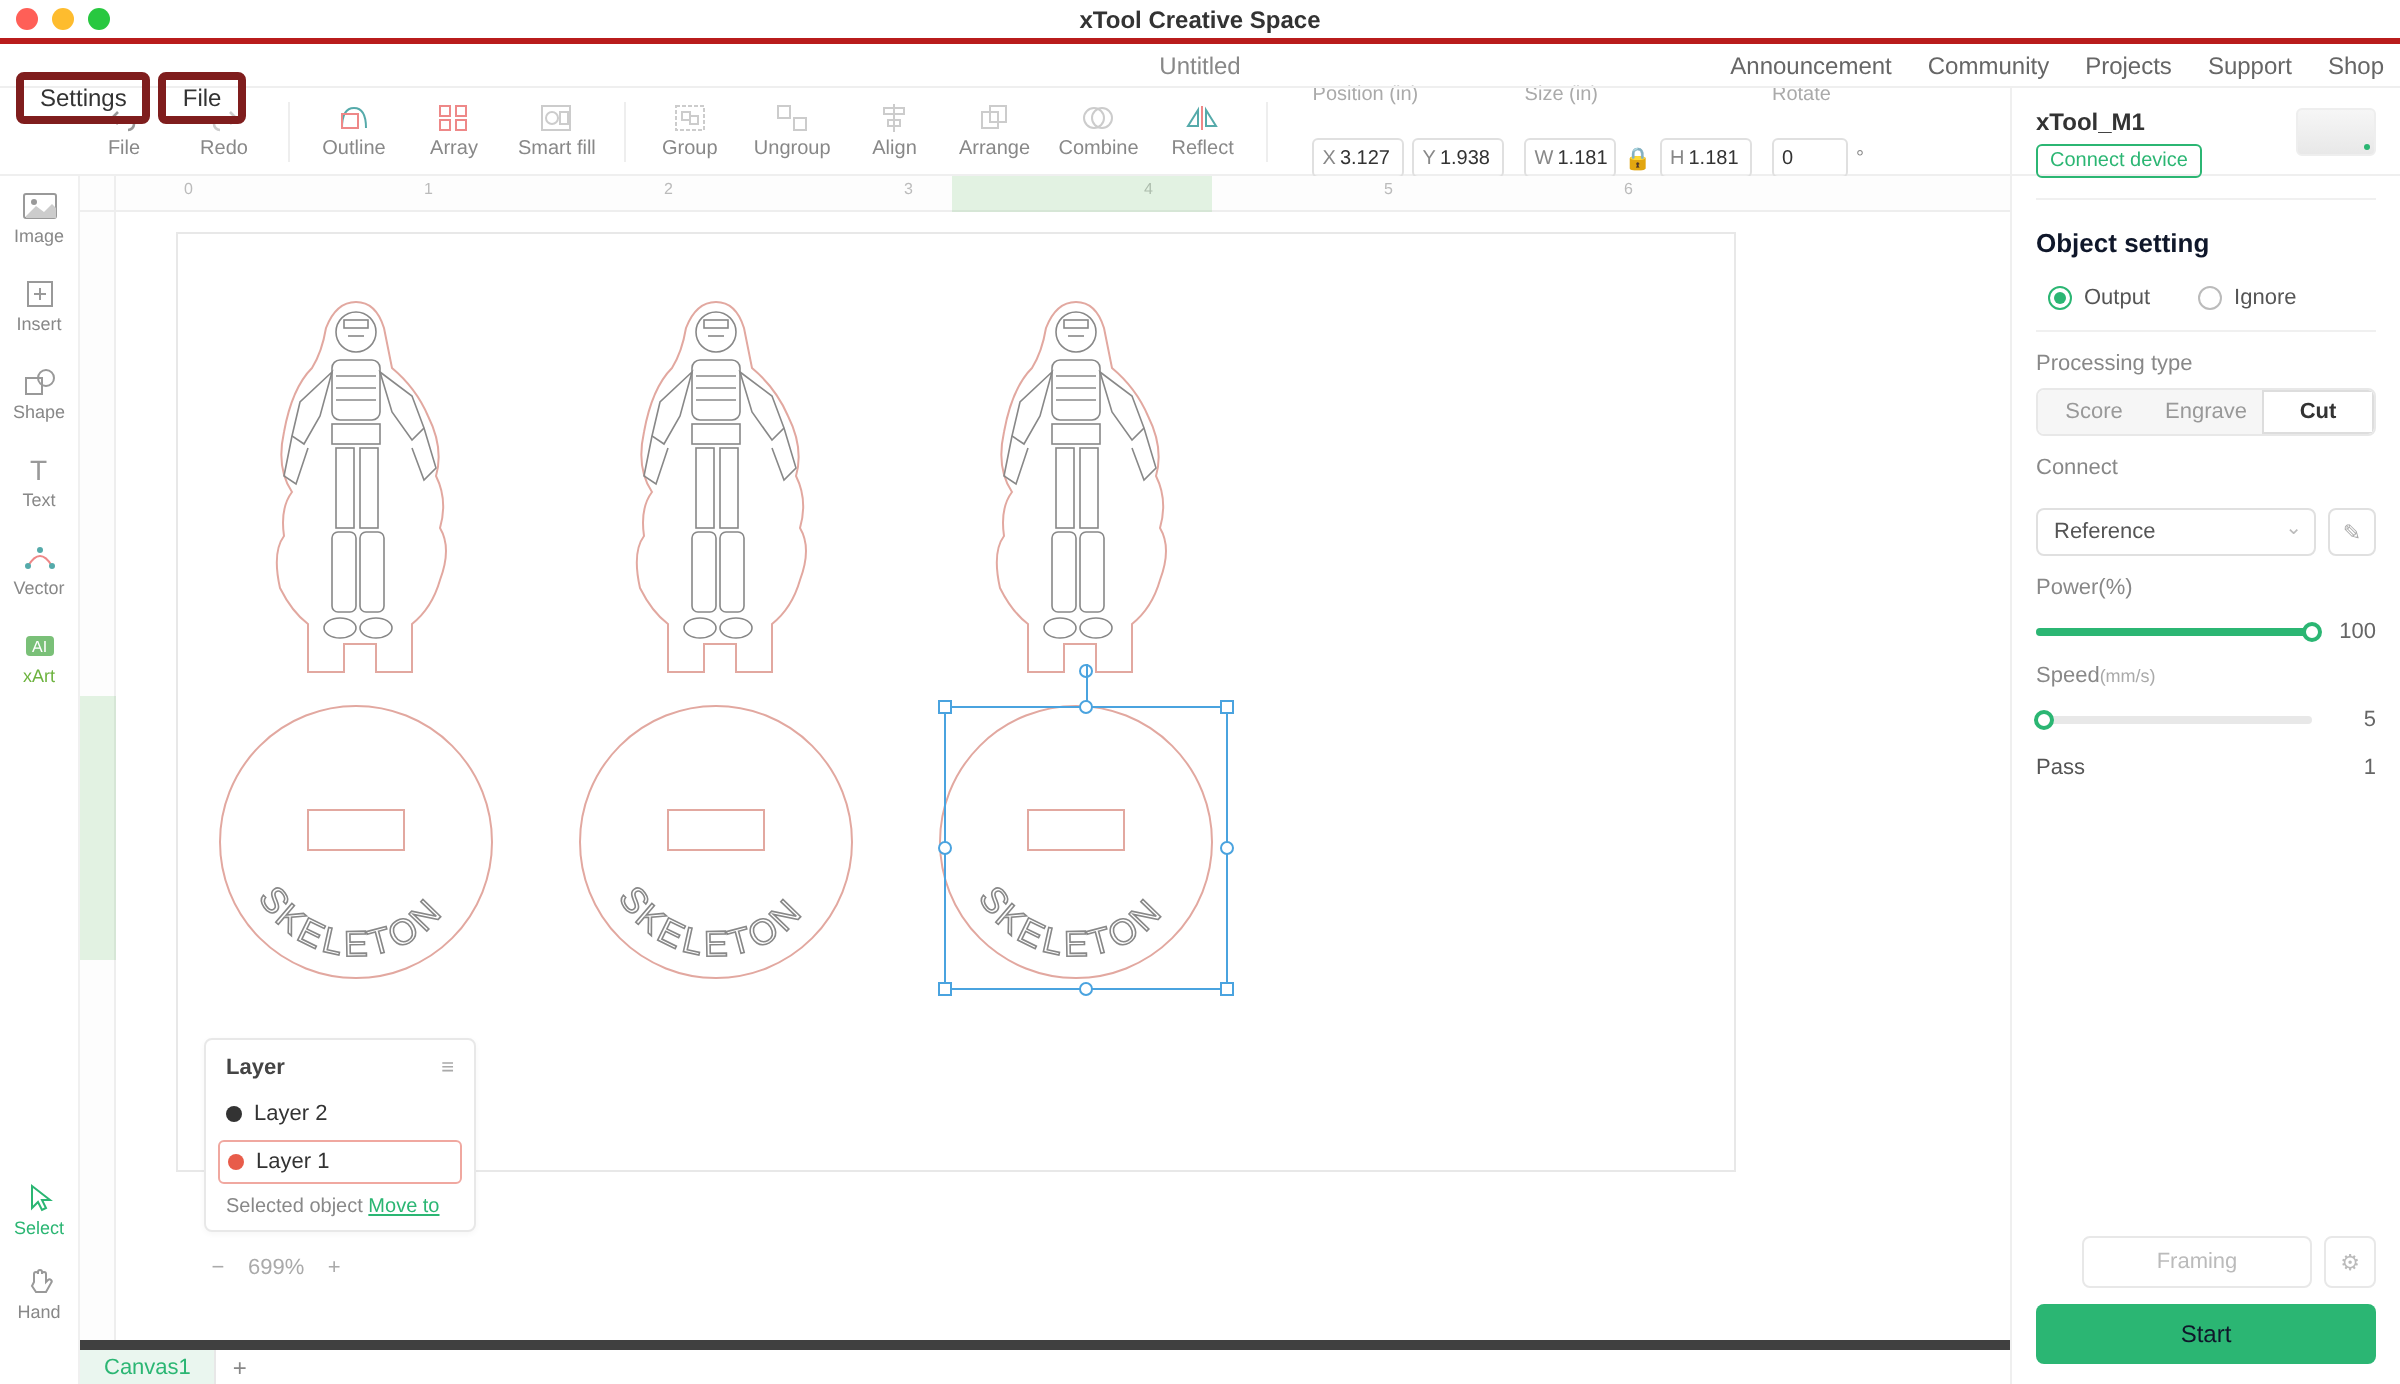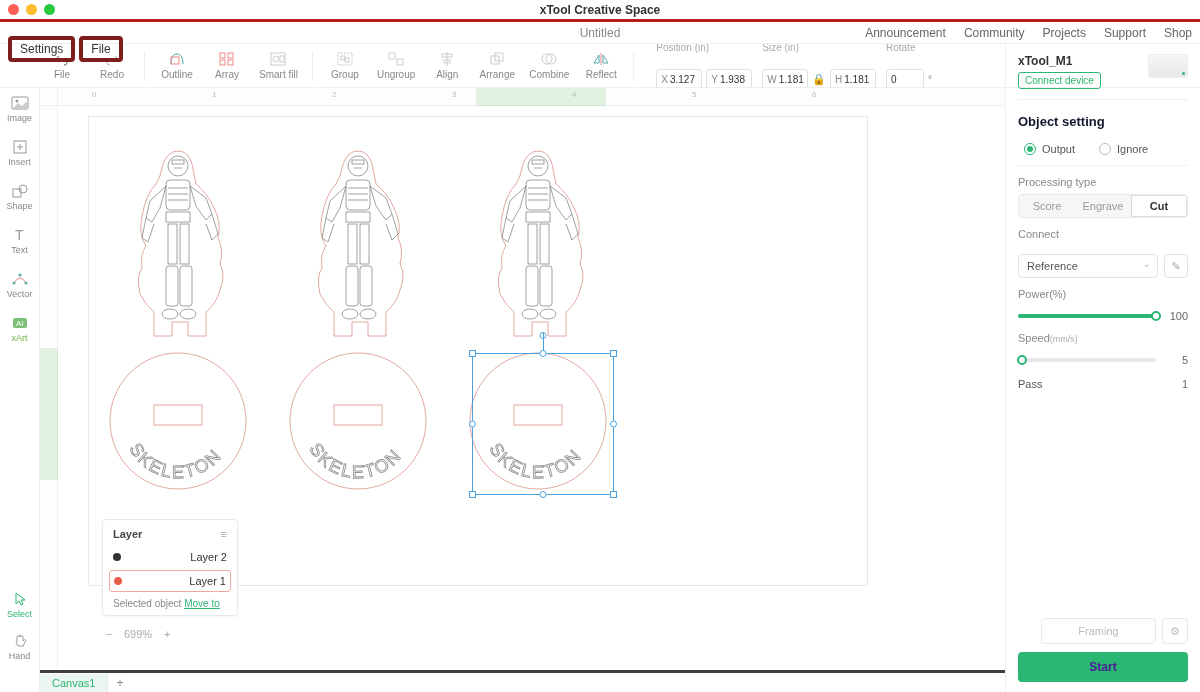--- a/index.html
+++ b/index.html
@@ -56,32 +56,32 @@
 
 .figure-outline { stroke: #e2a8a0; stroke-width: 1; fill: none; }
 .figure-inner { stroke: #888; stroke-width: 0.8; fill: none; }
 .sel-box { position: absolute; border: 1px solid #4aa3df; }
 .sel-handle { position: absolute; width: 7px; height: 7px; background: #fff; border: 1px solid #4aa3df; }
 .sel-handle.rot { border-radius: 50%; }
 
 
 .layer-panel { position: absolute; left: 62px; bottom: 54px; width: 136px; background: #fff; border: 1px solid #e8e8e8; border-radius: 4px; font-size: 11px; padding: 6px 0; box-shadow: 0 1px 3px rgba(0,0,0,0.04); }
 .layer-panel .hdr { display: flex; justify-content: space-between; align-items: center; padding: 2px 10px 6px; font-weight: 600; color: #444; }
-.layer-panel .layer-row { display: flex; align-items: center; gap: 6px; padding: 5px 10px; justify-content: space-between; }
+.layer-panel .layer-row { display: flex; align-items: center; gap: 6px; padding: 5px 10px; }
 .layer-panel .layer-row.sel { background: #fff; border: 1px solid #f0a8a0; margin: 2px 6px; border-radius: 3px; padding: 4px 4px; }
 .layer-dot { width: 8px; height: 8px; border-radius: 50%; }
 .layer-ftr { padding: 4px 10px 0; color: #888; font-size: 10px; }
 .layer-ftr .link { color: #2bb673; text-decoration: underline; }
 
 
 .zoom-ctrl { position: absolute; left: 62px; bottom: 30px; display: flex; align-items: center; gap: 8px; color: #aaa; font-size: 11px; }
 .zoom-btn { width: 14px; text-align: center; }
 
 
-.bottom-tabs { position: absolute; left: 40px; bottom: 0; height: 22px; display: flex; align-items: center; border-top: 3px solid #404040; width: calc(100% - 235px); }
+.bottom-tabs { position: absolute; left: 40px; bottom: 0; height: 22px; display: flex; align-items: center; border-top: 5px solid #404040; width: calc(100% - 235px); }
 .bottom-tabs .tab { padding: 3px 12px; font-size: 11px; color: #2bb673; background: #eaf6ef; border-right: 1px solid #e8e8e8; }
 .bottom-tabs .add-tab { padding: 0 8px; color: #888; }
 
 
 .right-panel { position: absolute; top: 44px; right: 0; width: 195px; bottom: 0; border-left: 1px solid #efefef; padding: 10px 12px; display: flex; flex-direction: column; font-size: 11px; color: #555; }
 .device-row { display: flex; justify-content: space-between; align-items: flex-start; padding-bottom: 10px; border-bottom: 1px solid #f0f0f0; }
 .device-name { font-size: 12px; font-weight: 600; color: #333; }
 .connect-btn { display: inline-block; margin-top: 4px; font-size: 10px; color: #2bb673; border: 1px solid #2bb673; border-radius: 3px; padding: 2px 6px; }
 .device-thumb { width: 40px; height: 24px; background: linear-gradient(#f6f6f6,#e8e8e8); border-radius: 3px; border: 1px solid #eee; position: relative; }
 .device-thumb:after { content:""; position:absolute; right:2px; bottom:2px; width:3px; height:3px; background:#2bb673; border-radius:50%; }
@@ -105,21 +105,21 @@
 .slider-row { display: flex; align-items: center; gap: 8px; margin-top: 4px; }
 .slider { flex:1; height: 4px; background: #e8e8e8; border-radius: 2px; position: relative; }
 .slider .fill { position:absolute; left:0; top:0; bottom:0; background:#2bb673; border-radius:2px; }
 .slider .thumb { position:absolute; top:50%; transform:translate(-50%,-50%); width:10px; height:10px; border-radius:50%; background:#fff; border:2px solid #2bb673; }
 .slider-val { width: 24px; text-align:right; color:#666; font-size:11px; }
 .speed-unit { font-size: 9px; color:#aaa; }
 .right-footer { margin-top: auto; padding-top: 10px; }
 .framing-row { display:flex; align-items:center; gap:6px; margin-bottom:8px;padding-left:23px; }
 .framing-btn { flex:1; text-align:center; border:1px solid #e8e8e8; border-radius:4px; padding:6px 0; color:#bbb; }
 .gear-btn { width:26px; height:26px; border:1px solid #e8e8e8; border-radius:4px; display:flex; align-items:center; justify-content:center; color:#bbb; }
-.start-btn { width:100%; background:#2bb673; color:#4c1d95; text-align:center; padding:8px 0; border-radius:4px; font-size:12px; font-weight:700; }
+.start-btn { width:100%; background:#2bb673; color:#0f172a; text-align:center; padding:8px 0; border-radius:4px; font-size:12px; font-weight:400; }
 
 svg { display: block; }
 </style>
 </head>
 <body>
 
 <div class="titlebar">
   <div class="traffic-lights">
     <div class="tl red"></div>
     <div class="tl yellow"></div>

